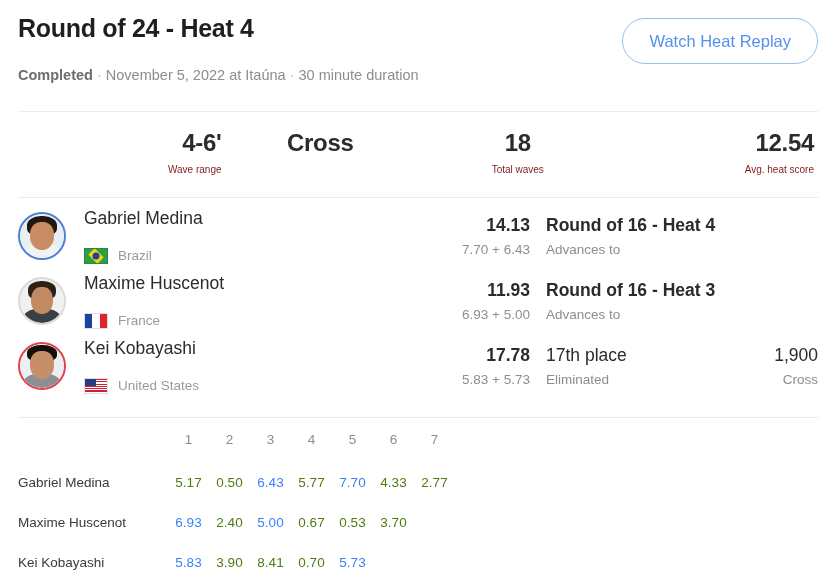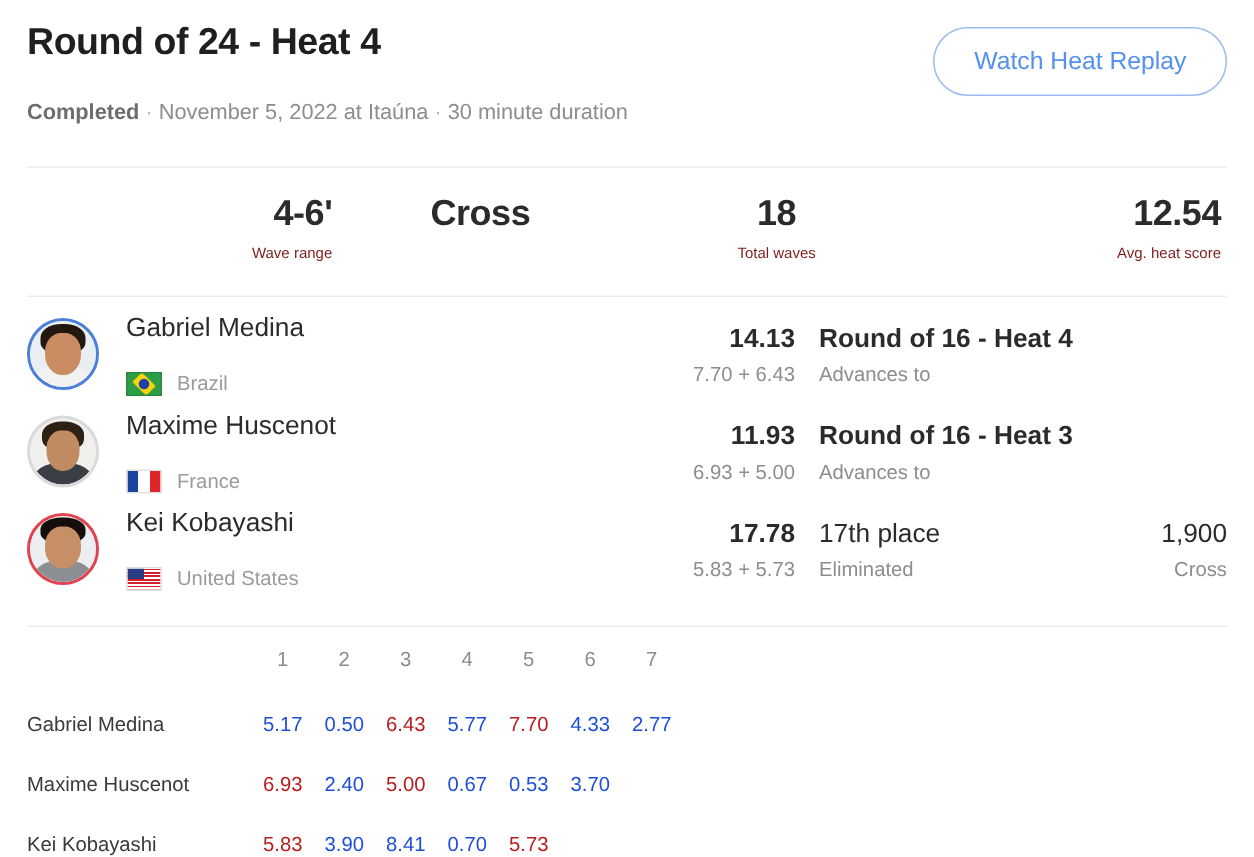--- a/index.html
+++ b/index.html
@@ -239,26 +239,26 @@
   }
   table.waves th {
     font-weight: normal;
     font-size: 13.5px;
     color: #8d8d8d;
     text-align: center;
     padding: 0 0 16px 0;
   }
   table.waves td {
     font-size: 13.5px;
-    color: #1d4ed8;
+    color: #4d7c0f;
     text-align: center;
     height: 40px;
     padding: 0;
   }
-  table.waves td.hl { color: #b91c1c; }
+  table.waves td.hl { color: #3b82f6; }
   table.waves col.sc { width: 41px; }
   table.waves col.pad { width: auto; }
 </style>
 </head>
 <body>
 
 <div class="page">
 
   <div class="header">
     <div class="header-left">

